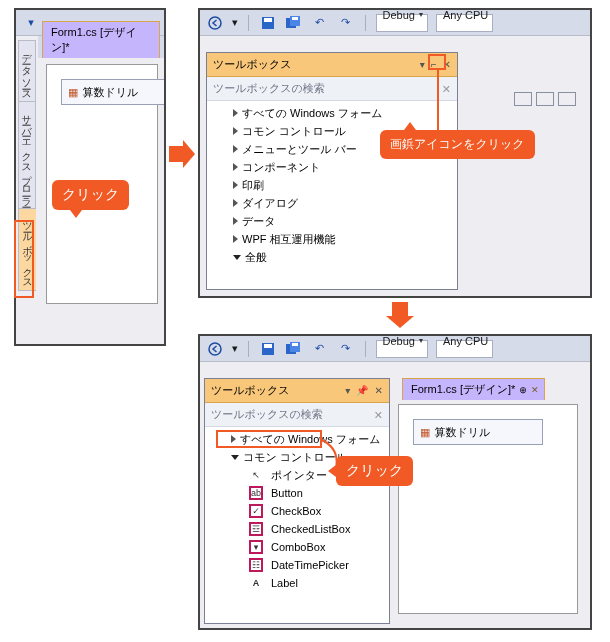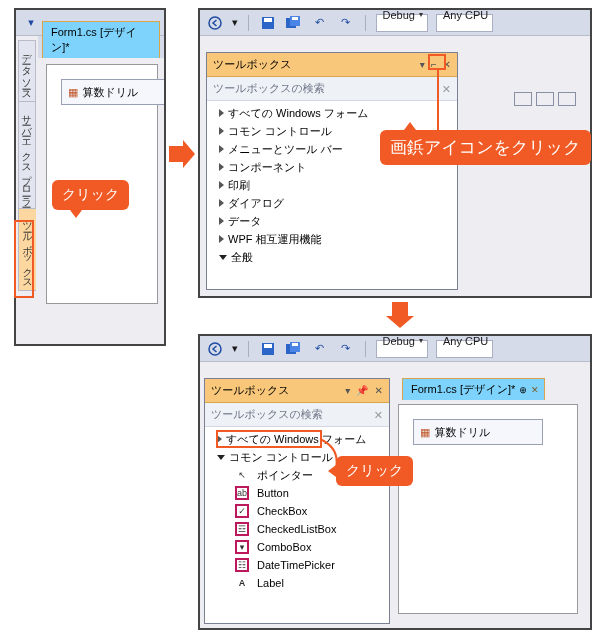--- a/index.html
+++ b/index.html
@@ -62,21 +62,21 @@
   }
   .tbx-title .tbx-right { display: flex; align-items: center; gap: 6px; }
   .tbx-title .mini { color: #555; font-size: 10px; }
   .tbx-search {
     background: #eef1f6;
     color: #6e7385;
     padding: 4px 6px;
     display: flex; align-items: flex-end; justify-content: space-between;
     border-bottom: 1px solid #d4d8e4;
   }
-  .cat-list { padding: 3px 0 4px 8px; overflow: hidden; }
+  .cat-list { padding: 3px 0 4px 22px; overflow: hidden; }
   .cat-row {
     display: flex; align-items: center; gap: 4px;
     height: 18px; padding-left: 4px;
   }
   .tri-closed {
     width: 0; height: 0;
     border-top: 4px solid transparent;
     border-bottom: 4px solid transparent;
     border-left: 5px solid #555;
     display: inline-block;
@@ -121,21 +121,21 @@
     border-right: none;
   }
   .side-tab:first-child { border-top: 1px solid #b8bcc9; }
   
   .doc-tabs {
     display: flex; align-items: flex-end;
     height: 22px; padding: 0 4px; gap: 2px;
     background: #d6dbe9;
   }
   .doc-tab {
-    background: #7dd3fc;
+    background: #c4b5fd;
     padding: 3px 6px 3px 8px;
     font-size: 11px;
     display: flex; align-items: center; gap: 4px;
     border: 1px solid #d9a54a;
     border-bottom: none;
     justify-content: center;
   }
   .doc-tab .x { font-size: 9px; color: #7a5c28; }
   .design {
     background: #fff; border: 1px solid #999;
@@ -324,21 +324,21 @@
     <span style="width:18px;height:14px;border:1px solid #8a90a4;display:inline-block;"></span>
     <span style="width:18px;height:14px;border:1px solid #8a90a4;display:inline-block;"></span>
     <span style="width:18px;height:14px;border:1px solid #8a90a4;display:inline-block;"></span>
   </div>
 </div>
 <div class="redbox" style="left:428px; top:54px; width:18px; height:16px;"></div>
 
 <svg style="position:absolute; left:436px; top:70px;" width="20" height="60">
   <line x1="2" y1="0" x2="2" y2="60" stroke="#f15a24" stroke-width="2"></line>
 </svg>
-<div class="callout point-up" style="left:380px; top:130px; font-size:17px;">画鋲アイコンをクリック</div>
+<div class="callout point-up" style="left:380px; top:130px; font-size:12px;">画鋲アイコンをクリック</div>
 
 <div class="arrow" style="left:386px; top:302px;">
   <svg width="28" height="26">
       <polygon points="6,0 6,14 0,14 14,26 28,14 22,14 22,0" fill="#f15a24"></polygon>
     </svg>
 </div>
 
 <div class="panel" style="left:198px; top:334px; width:394px; height:296px;">
   <div class="vs-toolbar">
     <span class="tb-btn">

